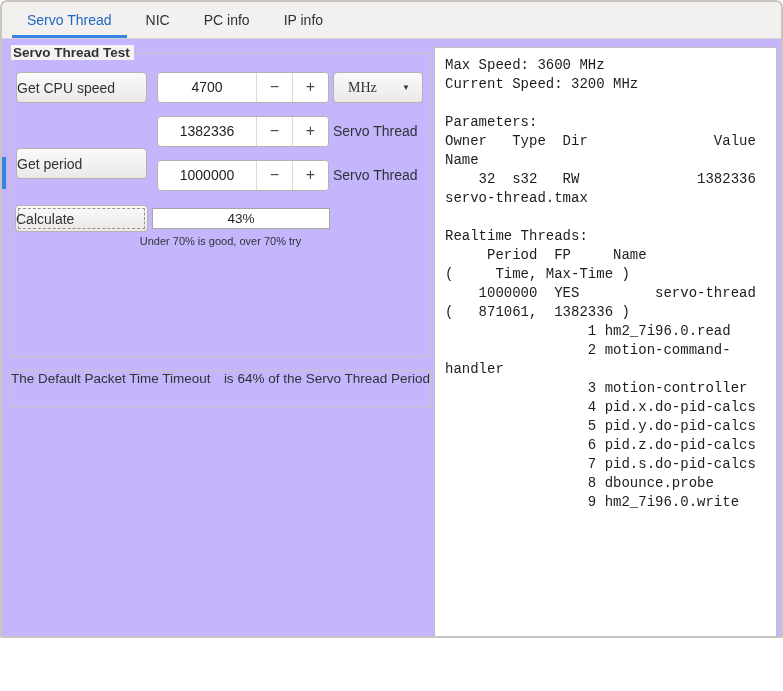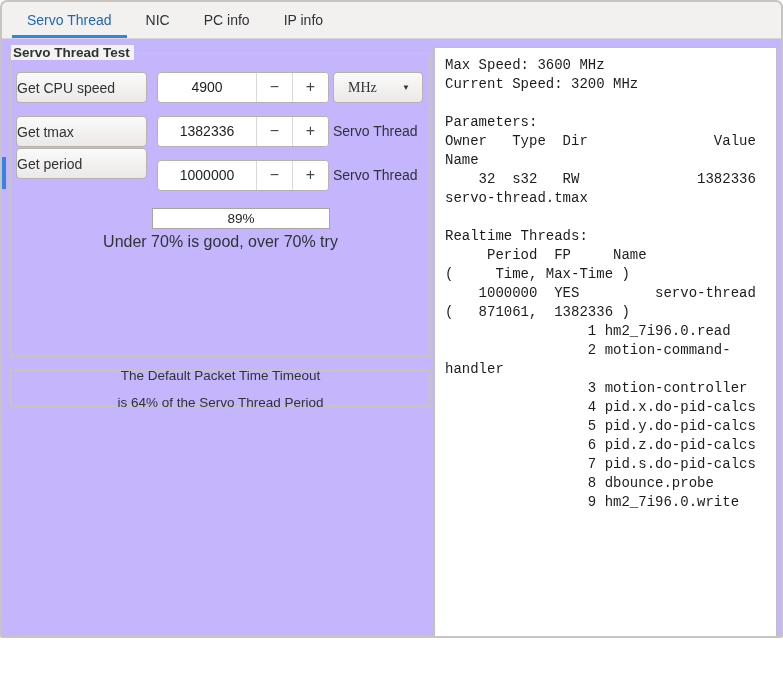--- a/index.html
+++ b/index.html
@@ -86,28 +86,28 @@
     left: 4px; top: 151px; width: 133px; height: 27px;
     outline: 1px dashed #97928c; outline-offset: -4px;
   }
   .result-field {
     position: absolute; left: 141px; top: 154px; width: 178px; height: 21px;
     background: #ffffff; border: 1px solid #a9a49e;
     text-align: center; line-height: 19px; font-size: 13.5px; color: #1c1f21;
   }
   .hint {
     position: absolute; left: 0; top: 179px; width: 100%;
-    text-align: center; font-size: 16px; line-height: 17px; color: #2e3436;
+    text-align: center; font-size: 11px; line-height: 17px; color: #2e3436;
   }
 
   
   .note {
     position: absolute; left: 8px; top: 368px; width: 421px; height: 37px;
     border: 1px solid #c9c5c1;
-    display: flex; flex-direction: column; justify-content: center;
+    display: flex; flex-direction: row; justify-content: space-between;
     text-align: center; font-size: 13.5px; line-height: 15px; color: #2e3436; gap: 12px;
   }
 
   
   .output {
     position: absolute; left: 432px; top: 45px; width: 343px; height: 636px;
     background: #ffffff; border: 1px solid #c2beba;
     padding: 8px 0 0 10px; overflow: hidden;
   }
   .output pre {
@@ -136,46 +136,46 @@
     </div>
   </div>
 
   <div class="accent-strip"></div>
 
   <div class="frame">
     <span class="frame-title">Servo Thread Test</span>
 
     <button class="btn row-btn" style="top:18px">Get CPU speed</button>
     <div class="spin" style="top:18px">
-      <div class="spin-value">4900</div>
+      <div class="spin-value">4700</div>
       <div class="spin-btn">−</div>
       <div class="spin-btn">+</div>
     </div>
     <div class="btn dropdown" style="top:18px">
       <span>MHz</span>
       <span class="arrow">▼</span>
     </div>
 
-    <button class="btn row-btn" style="top:62px">Get tmax</button>
     <div class="spin" style="top:62px">
       <div class="spin-value">1382336</div>
       <div class="spin-btn">−</div>
       <div class="spin-btn">+</div>
     </div>
     <div class="suffix-label" style="top:62px">Servo Thread</div>
 
     <button class="btn row-btn" style="top:94px">Get period</button>
     <div class="spin" style="top:106px">
       <div class="spin-value">1000000</div>
       <div class="spin-btn">−</div>
       <div class="spin-btn">+</div>
     </div>
     <div class="suffix-label" style="top:106px">Servo Thread</div>
 
-    <div class="result-field">89%</div>
+    <button class="btn calc-btn">Calculate</button>
+    <div class="result-field">43%</div>
 
     <div class="hint">
       <div>Under 70% is good, over 70% try</div>
     </div>
   </div>
 
   <div class="note">
     <div>The Default Packet Time Timeout</div>
     <div>is 64% of the Servo Thread Period</div>
   </div>

